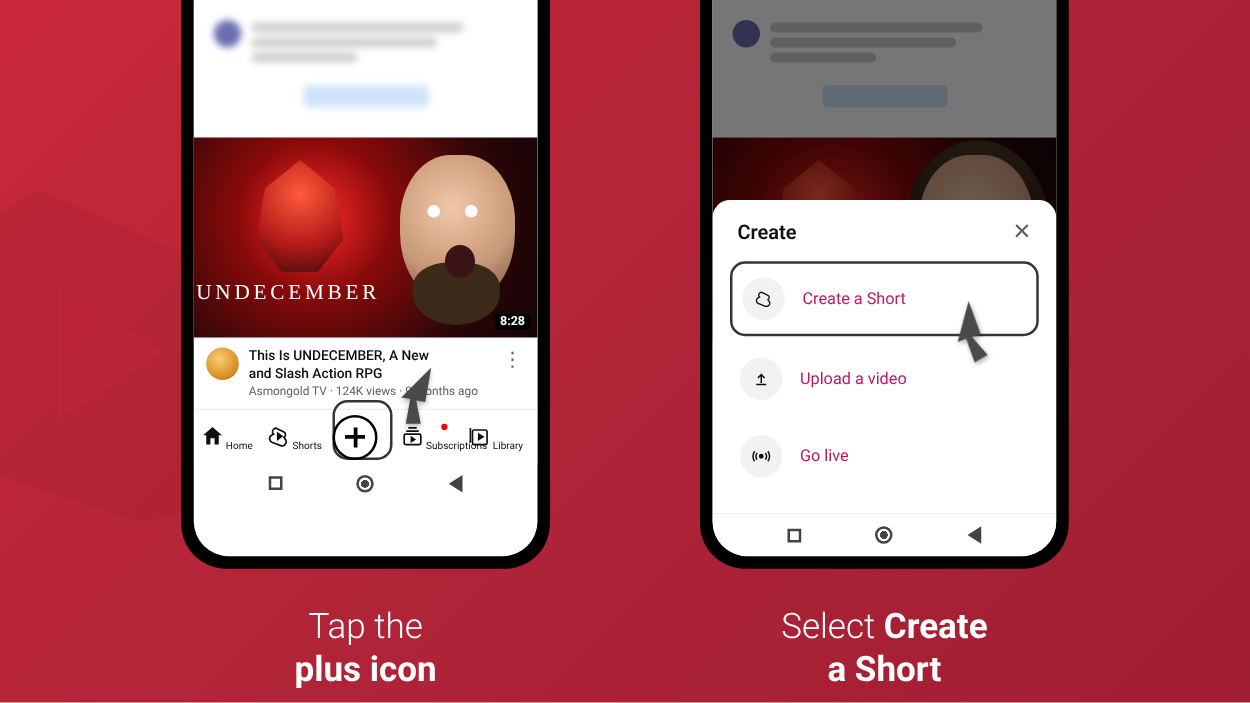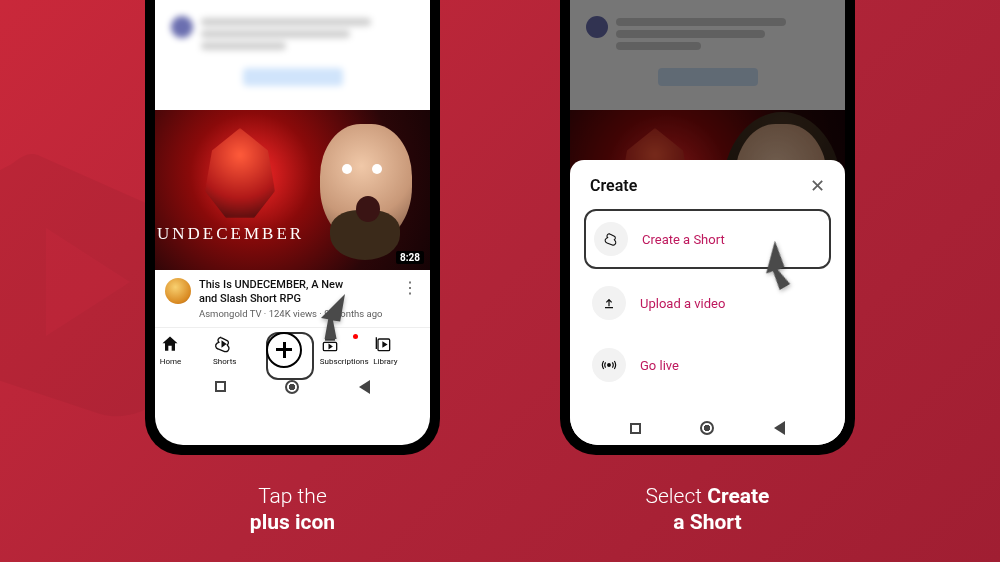--- a/index.html
+++ b/index.html
@@ -26,21 +26,21 @@
     justify-content: center;
     gap: 120px;
     padding-top: 0;
     position: relative;
     z-index: 1;
   }
   .column { display: flex; flex-direction: column; align-items: center; }
   .caption {
     margin-top: 28px;
     color: #fff;
-    font-size: 21px;
+    font-size: 28px;
     line-height: 1.25;
     text-align: center;
     font-weight: 300;
   }
   .caption b { font-weight: 700; }
   
   .phone {
     width: 295px;
     height: 455px;  
     background: #000;
@@ -156,21 +156,21 @@
   
   .bottomnav {
     display: flex;
     justify-content: space-around;
     align-items: center;
     padding: 4px 4px 2px;
     background: #fff;
     border-top: 1px solid #eee;
   }
   .navitem {
-    display: flex; flex-direction: column; align-items: flex-start;
+    display: flex; flex-direction: row; align-items: flex-end;
     font-size: 8px; color: #0f0f0f; gap: 1px;
     position: relative;
     width: 52px;
   }
   .navitem svg { width: 20px; height: 20px; }
   .navplus {
     width: 36px; height: 36px;
     border: 2.5px solid #000; border-radius: 50%;
     display: flex; align-items: center; justify-content: center;
     position: relative;
@@ -294,21 +294,21 @@
             <div class="eye r"></div>
           <div class="mouth"></div>
           <div class="overlay-title">UNDECEMBER</div>
           <div class="duration">8:28</div>
         </div>
 
         <div class="vmeta">
           <div class="avatar"></div>
           <div class="txt">
             <div class="title">
-              <span>This Is UNDECEMBER, A New </span><span style="opacity:0">Hack</span><span> and Slash Short RPG</span>
+              <span>This Is UNDECEMBER, A New </span><span style="opacity:0">Hack</span><span> and Slash Action RPG</span>
             </div>
             <div class="sub">Asmongold TV · 124K views · 9 months ago</div>
           </div>
           <div class="more">⋮</div>
         </div>
 
         <div class="bottomnav">
           <div class="navitem">
             <span>
               <svg viewBox="0 0 24 24" fill="#0f0f0f">

